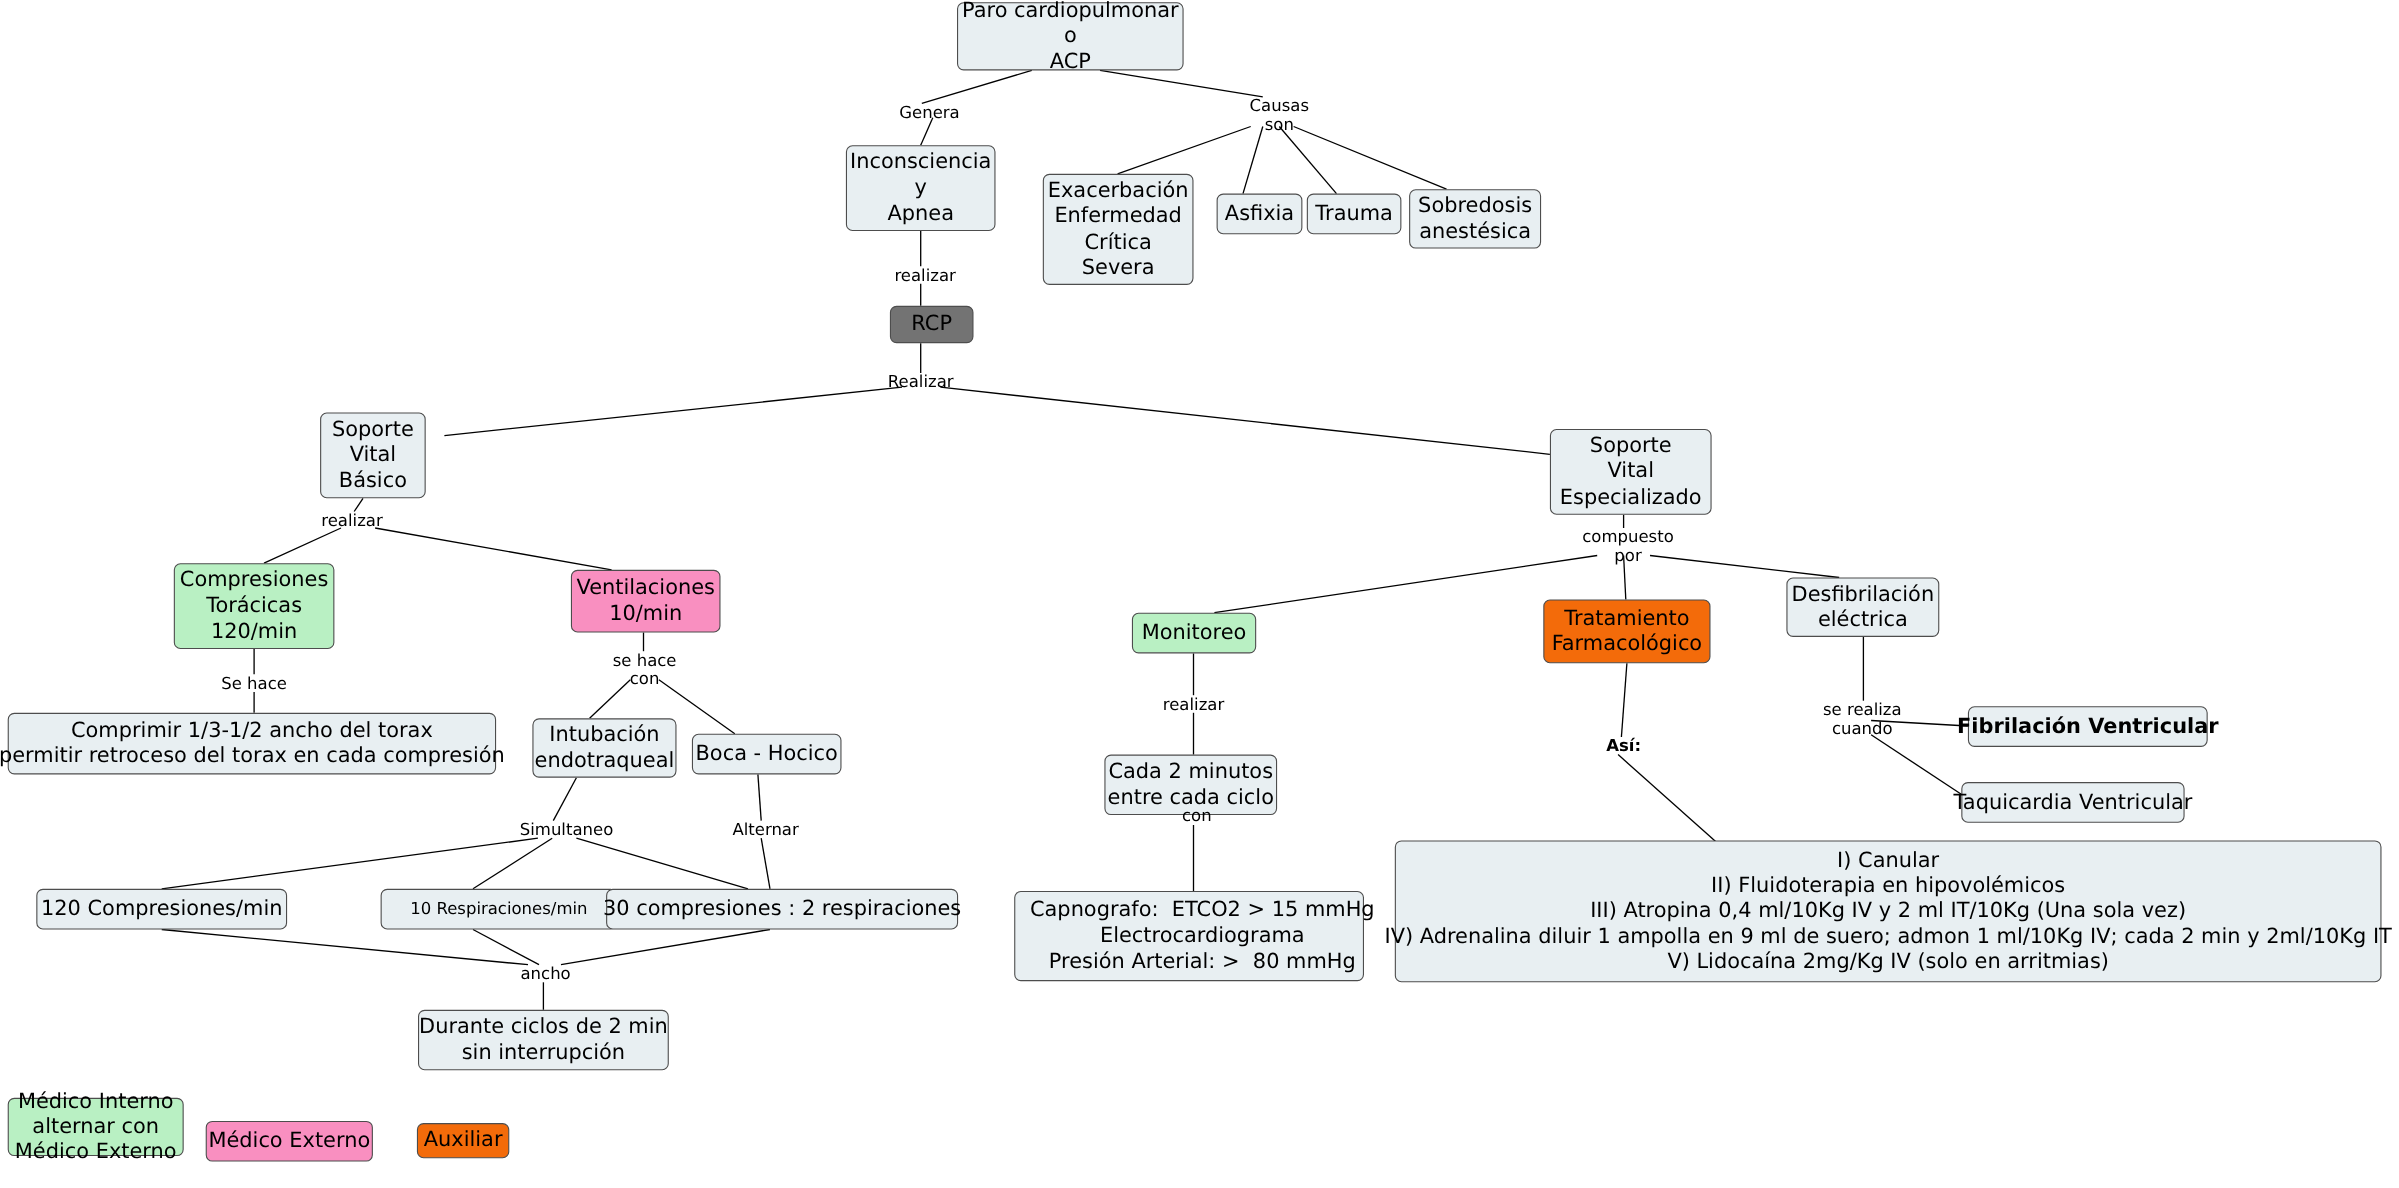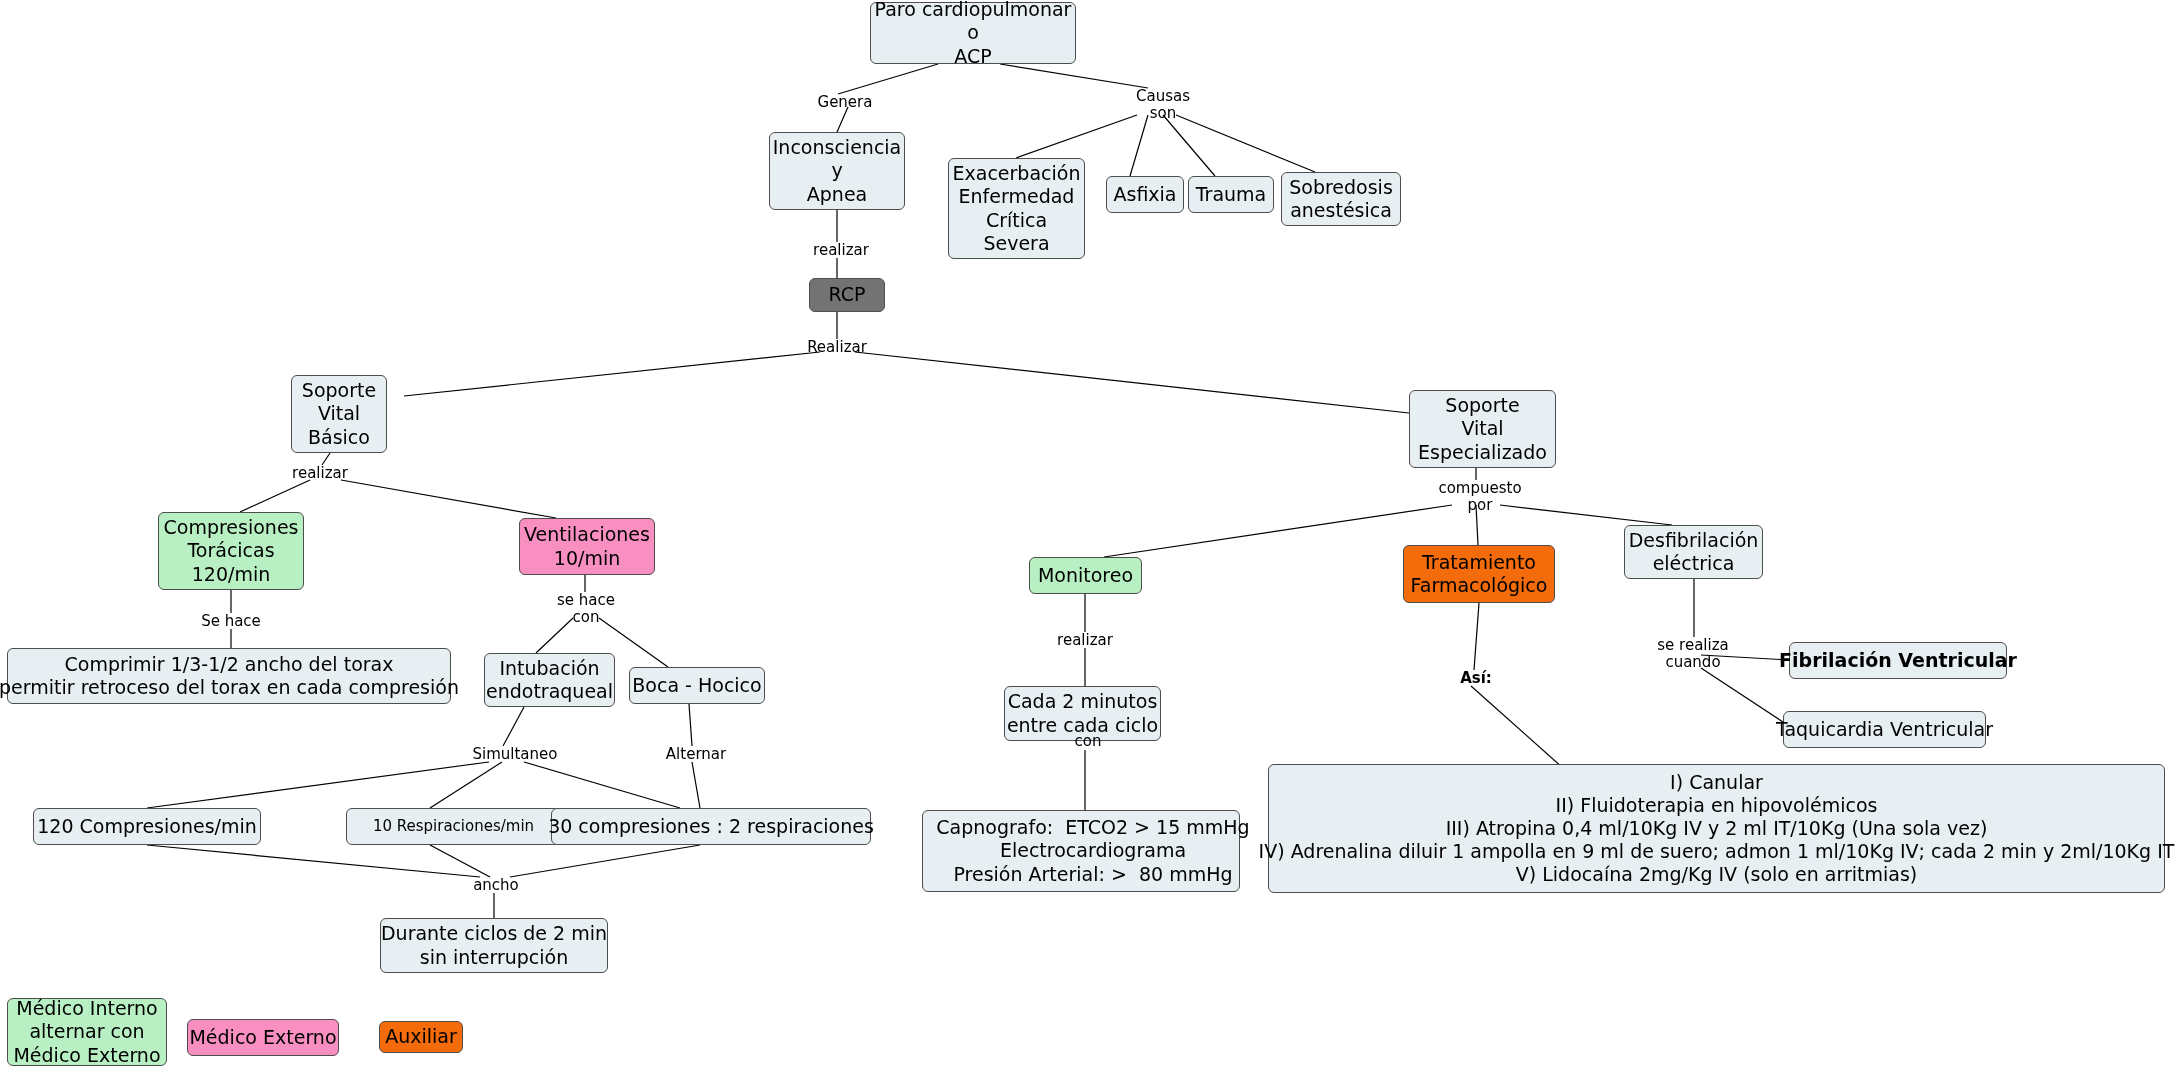--- a/index.html
+++ b/index.html
@@ -184,19 +184,19 @@
       <div class="lbl" style="left: 1054px; top: 632px; width: 62px; font-size: 15px;">realizar</div>
       <div class="lbl" style="left: 1456px; top: 670px; width: 40px; font-size: 15px; font-weight: bold;">Así:</div>
       <div class="lbl" style="left: 1648px; top: 637px; width: 90px; font-size: 15px;">se realiza
 cuando</div>
       <div class="lbl" style="left: 471px; top: 746px; width: 88px; font-size: 15px;">Simultaneo</div>
       <div class="lbl" style="left: 662px; top: 746px; width: 68px; font-size: 15px;">Alternar</div>
       <div class="lbl" style="left: 1068px; top: 733px; width: 40px; font-size: 15px;">con</div>
       <div class="lbl" style="left: 466px; top: 877px; width: 60px; font-size: 15px;">ancho</div>
     </div>
   <div id="legend-layer">
-      <div class="legend-box" style="left: 7px; top: 998px; width: 160px; height: 68px; background: rgb(185, 240, 195); font-size: 19px; border-color: rgb(77, 77, 77);">Médico Interno
+      <div class="legend-box" style="left: 7px; top: 998px; width: 160px; height: 53px; background: rgb(185, 240, 195); font-size: 19px; border-color: rgb(77, 77, 77);">Médico Interno
 alternar con
 Médico Externo</div>
       <div class="legend-box" style="left: 187px; top: 1019px; width: 152px; height: 37px; background: rgb(249, 143, 192); font-size: 19px; border-color: rgb(77, 77, 77);">Médico Externo</div>
       <div class="legend-box" style="left: 379px; top: 1021px; width: 84px; height: 32px; background: rgb(243, 107, 10); font-size: 19px; border-color: rgb(77, 77, 77);">Auxiliar</div>
     </div>
 </div>
 
 </body></html>

